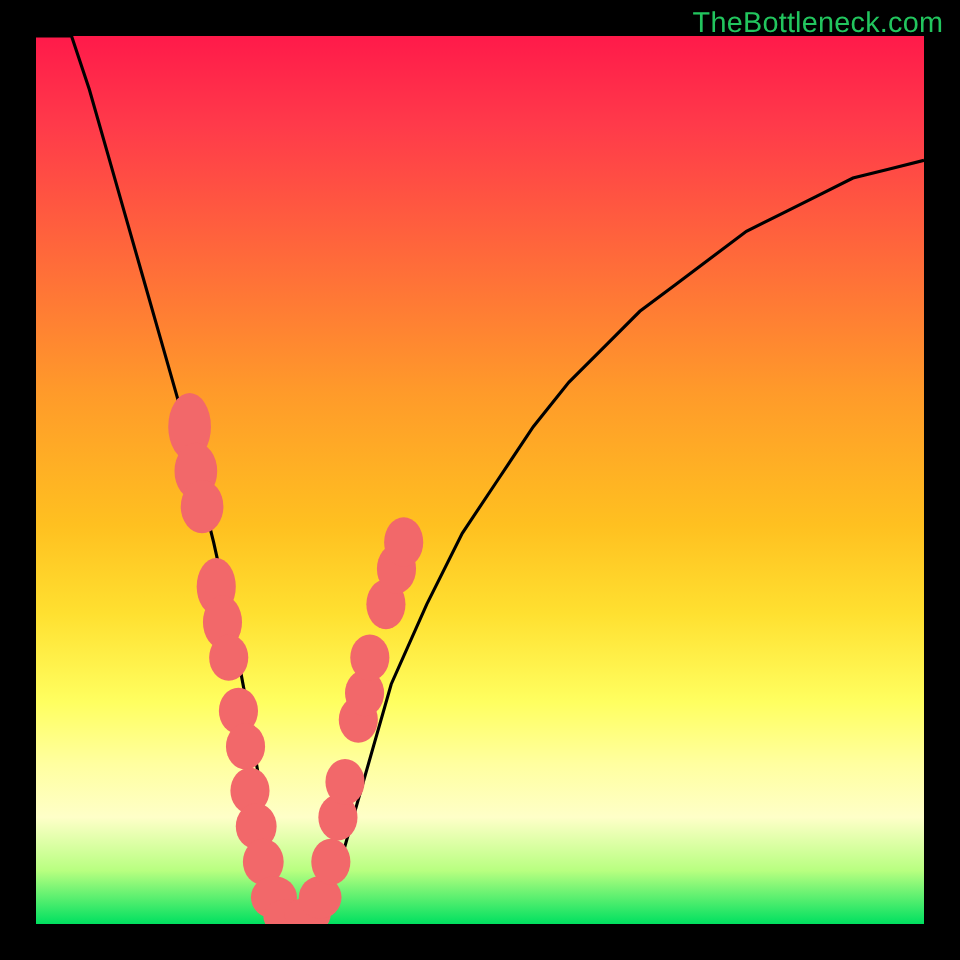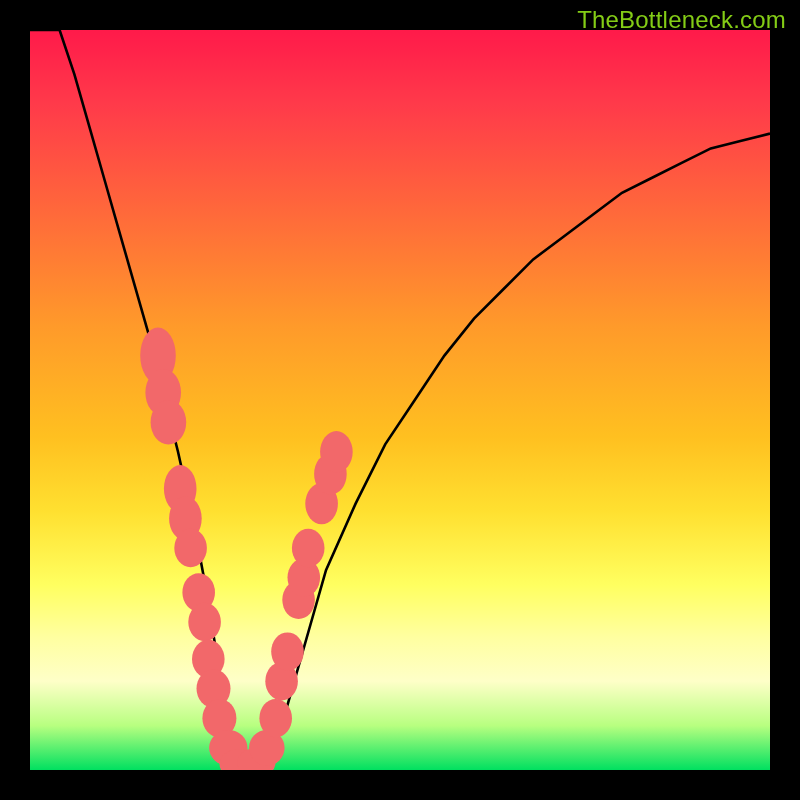--- a/index.html
+++ b/index.html
@@ -35,21 +35,21 @@
       #ffff60 75%,
       #ffffa0 82%,
       #feffc8 88%,
       #b8ff80 94%,
       #00e060 100%);
   }
   .watermark {
     position: absolute;
     top: 6px;
     right: 14px;
-    color: #84cc16;
+    color: #22c55e;
     font-size: 24px;
     font-weight: 400;
     letter-spacing: 0.2px;
     user-select: none;
   }
   svg.curves {
     position: absolute;
     left: 0;
     top: 0;
     width: 740px;

